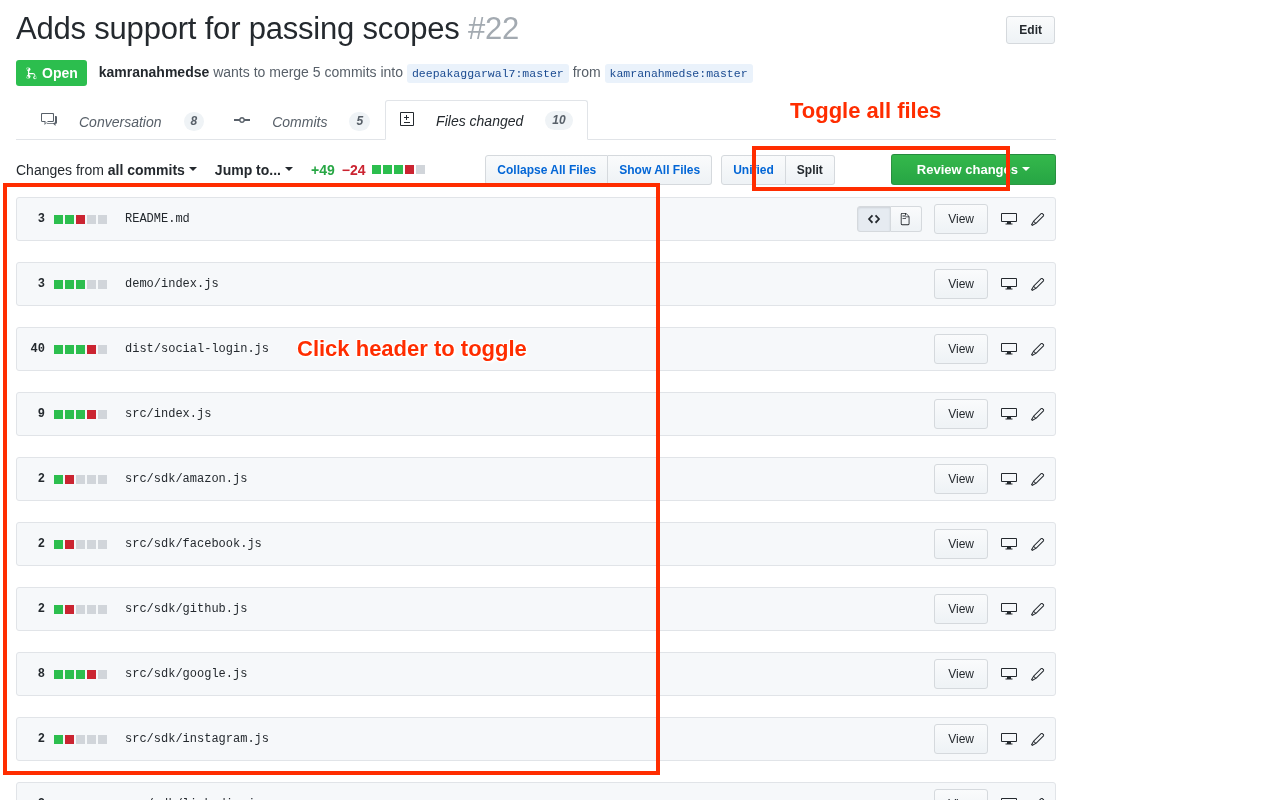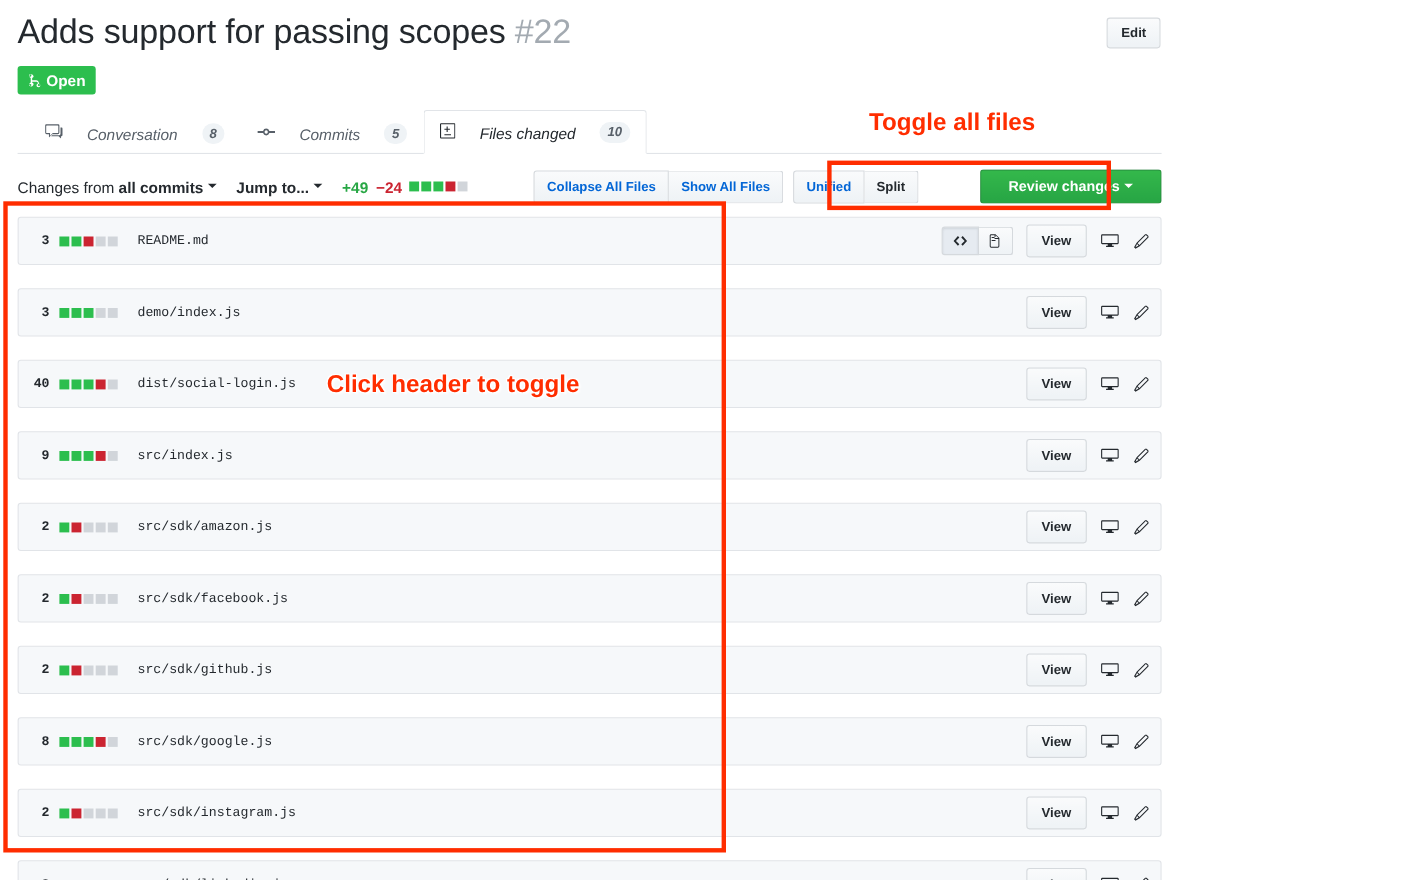--- a/index.html
+++ b/index.html
@@ -138,21 +138,21 @@
     border: 1px solid #d5d9dd;
     background: linear-gradient(180deg,#fafbfc 0%,#eff3f6 90%);
     padding: 5px 9px; cursor: pointer; display:flex; align-items:center;
     color:#24292e;
   }
   .icon-btn.active { background: #e6ebf1; box-shadow: inset 0 1px 2px rgba(27,31,35,0.12); }
   .seg { display: inline-flex; }
   .seg .icon-btn:first-child { border-radius: 3px 0 0 3px; }
   .seg .icon-btn:last-child { border-radius: 0 3px 3px 0; border-left: 0; }
   .view-btn {
-    font-size: 12px; font-weight: bold; color: #24292e;
+    font-size: 12px; font-weight: normal; color: #24292e;
     background: linear-gradient(180deg,#fafbfc 0%,#eff3f6 90%);
     border: 1px solid #d5d9dd; border-radius: 3px;
     padding: 6px 13px; line-height: 16px; cursor: pointer;
   }
   .plain-icon { color: #24292e; cursor: pointer; display: flex; align-items: center; }
 
   
   .anno-box {
     position: absolute; border: 4px solid #ff2d00;
     pointer-events: none; z-index: 20;
@@ -181,20 +181,27 @@
     </div>
 
     <div class="pr-meta">
       <span class="state-badge">
         <span>
           <svg width="12" height="14" viewBox="0 0 12 16" fill="#fff" aria-hidden="true">
             <path d="M11 11.28c0-1.73-1-3.28-3-3.28H4V5.72A2 2 0 1 0 2.5 5.7v4.6A2 2 0 1 0 4 10.3V9.5h4c1.5 0 2 .5 2 1.78a2 2 0 1 0 1 0zM2 1.8a1.2 1.2 0 1 1 0 2.4 1.2 1.2 0 0 1 0-2.4zm0 12.4a1.2 1.2 0 1 1 0-2.4 1.2 1.2 0 0 1 0 2.4zm9 0a1.2 1.2 0 1 1 0-2.4 1.2 1.2 0 0 1 0 2.4z"></path>
           </svg>
         </span>
         <span>Open</span>
+      </span>
+      <span class="meta-text">
+        <span class="author">kamranahmedse</span>
+        <span>wants to merge 5 commits into</span>
+        <span class="branch-chip">deepakaggarwal7:master</span>
+        <span>from</span>
+        <span class="branch-chip">kamranahmedse:master</span>
       </span>
     </div>
 
     <div class="tabnav">
 
       <div class="tab">
         <span>
           <svg width="16" height="16" viewBox="0 0 16 16" fill="#586069" aria-hidden="true">
             <path d="M1.5 2h10c.28 0 .5.22.5.5v6c0 .28-.22.5-.5.5H7l-2.5 2.5V9H1.5a.5.5 0 0 1-.5-.5v-6c0-.28.22-.5.5-.5zM1 1a1 1 0 0 0-1 1v6.5A1.5 1.5 0 0 0 1.5 10H3.5v3l3-3h5A1.5 1.5 0 0 0 13 8.5V2a1 1 0 0 0-1-1H1zm13.5 3H14v5.5a1.5 1.5 0 0 1-1.5 1.5H6.3l-.8.8h6.7l2.3 2.2v-2.2h.5a1 1 0 0 0 1-1V5a1 1 0 0 0-1-1z"></path>
           </svg>

